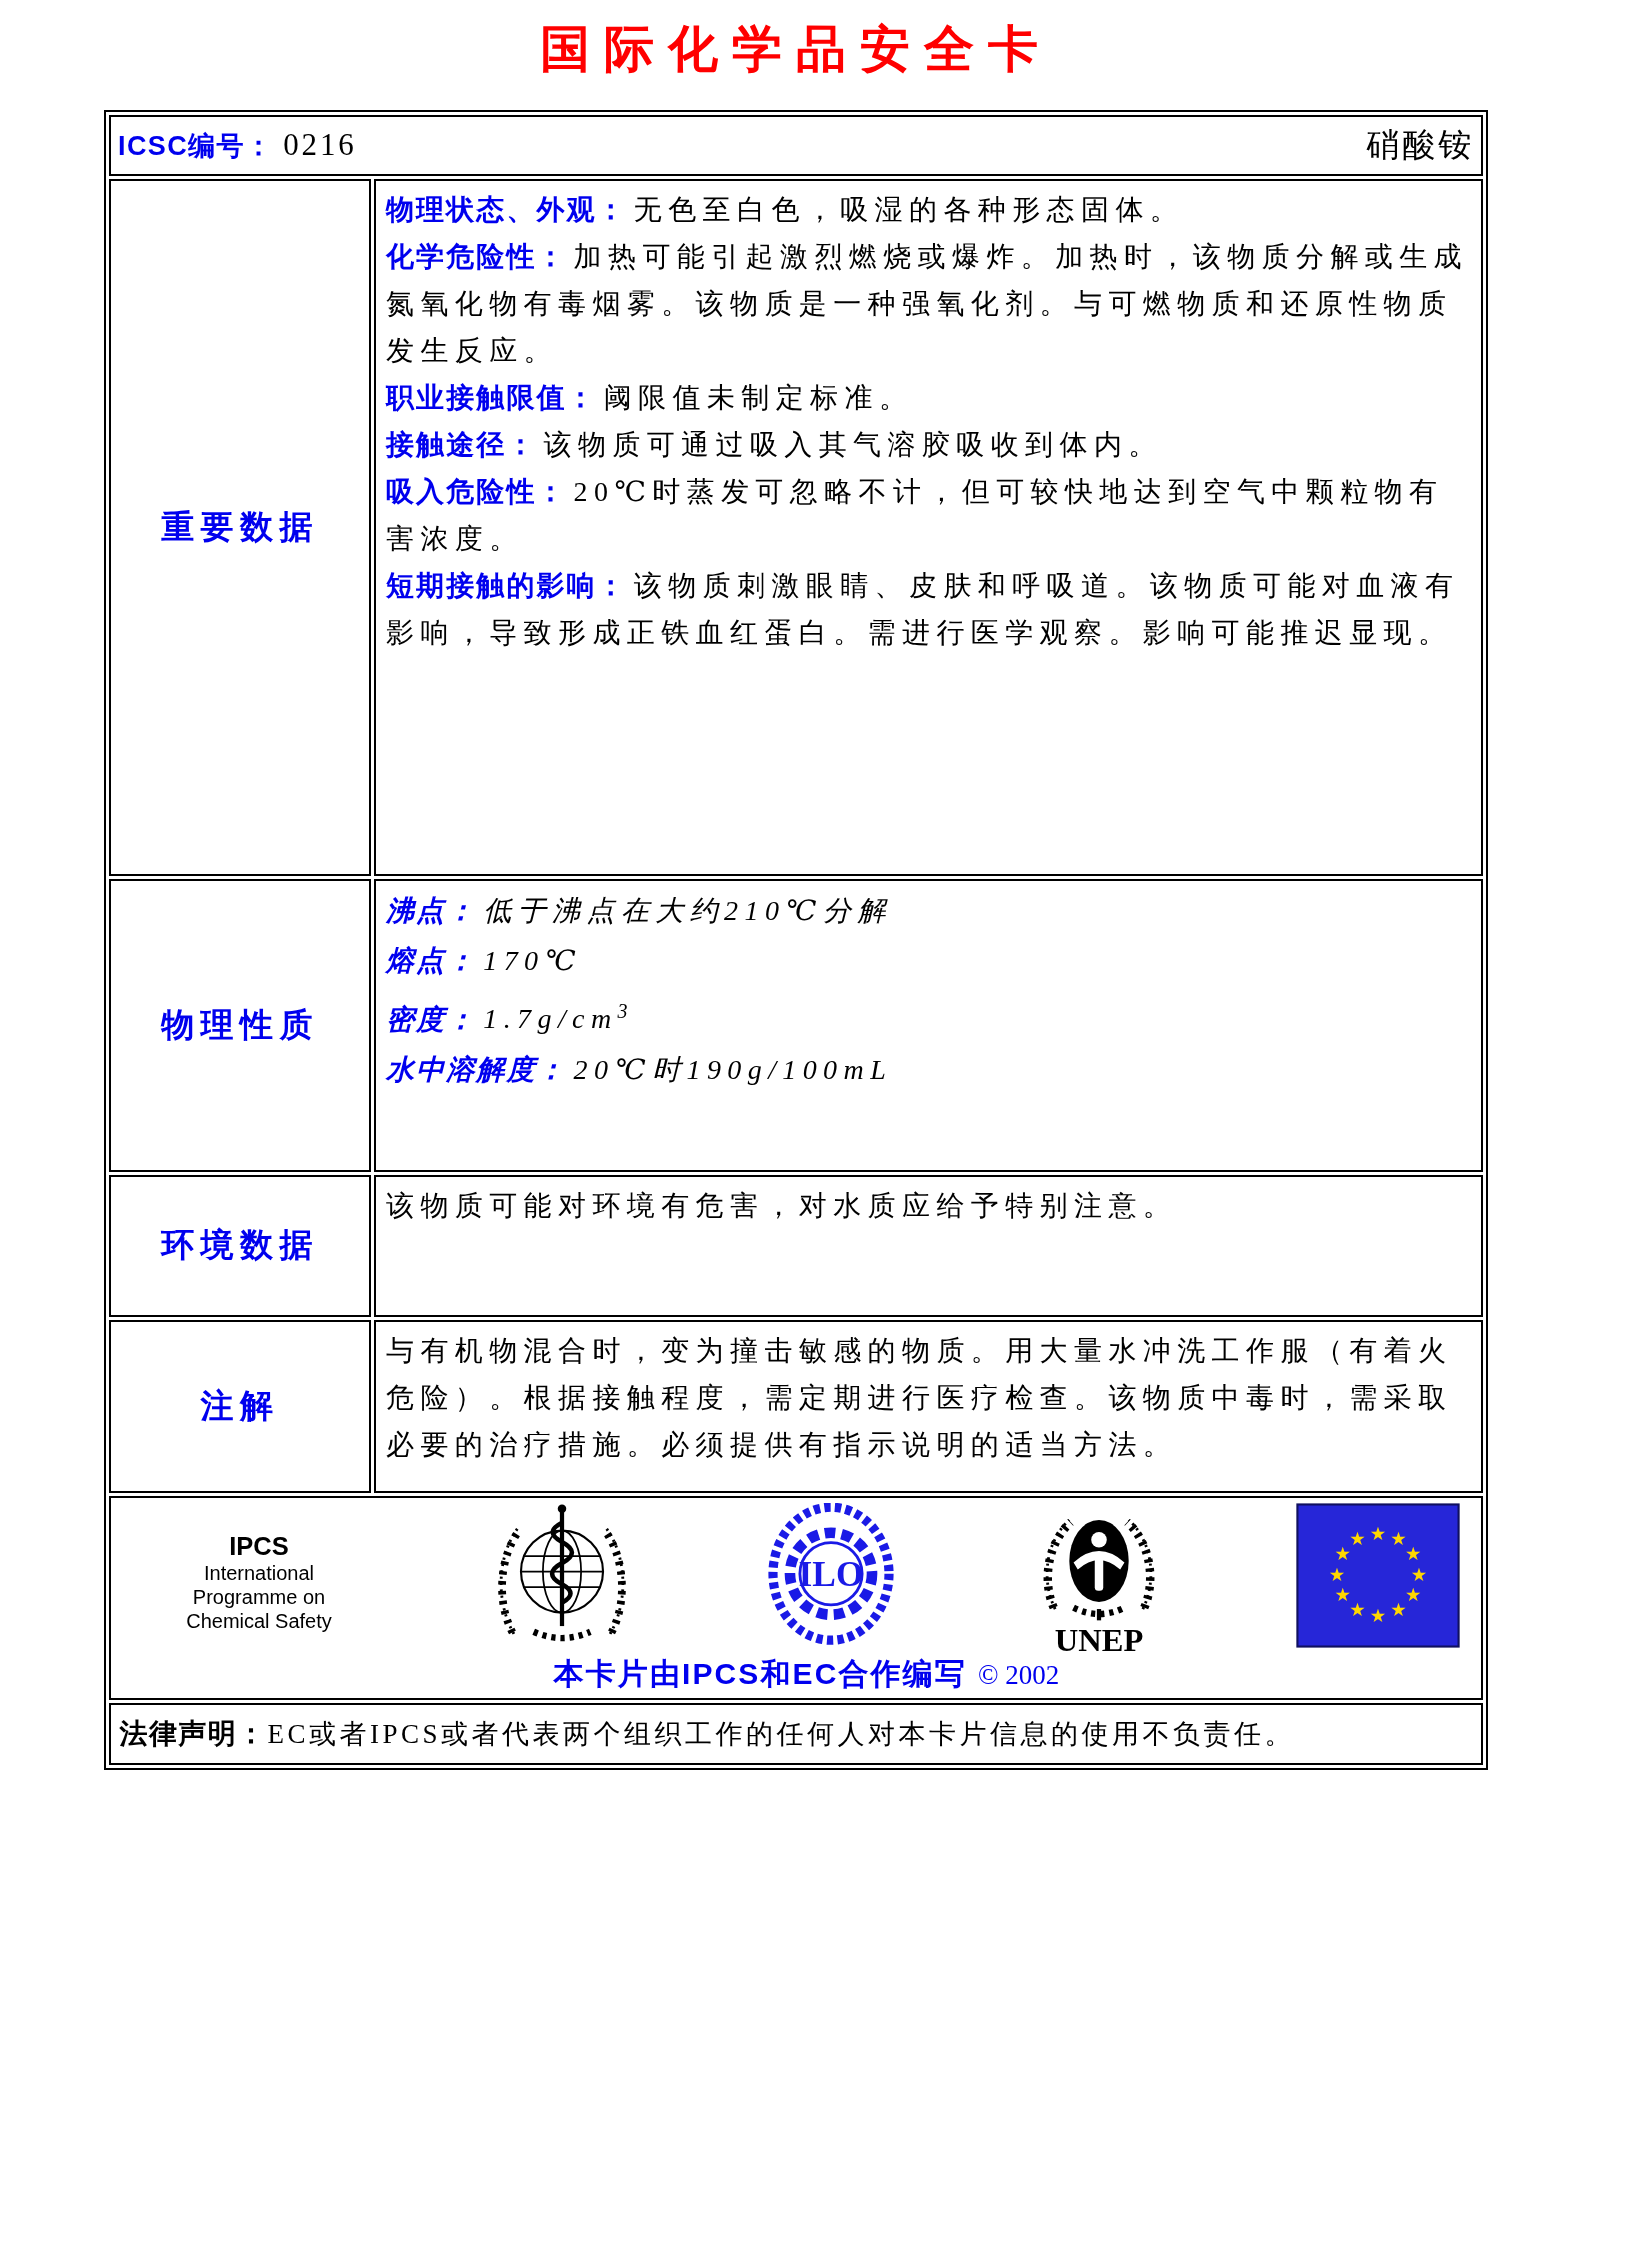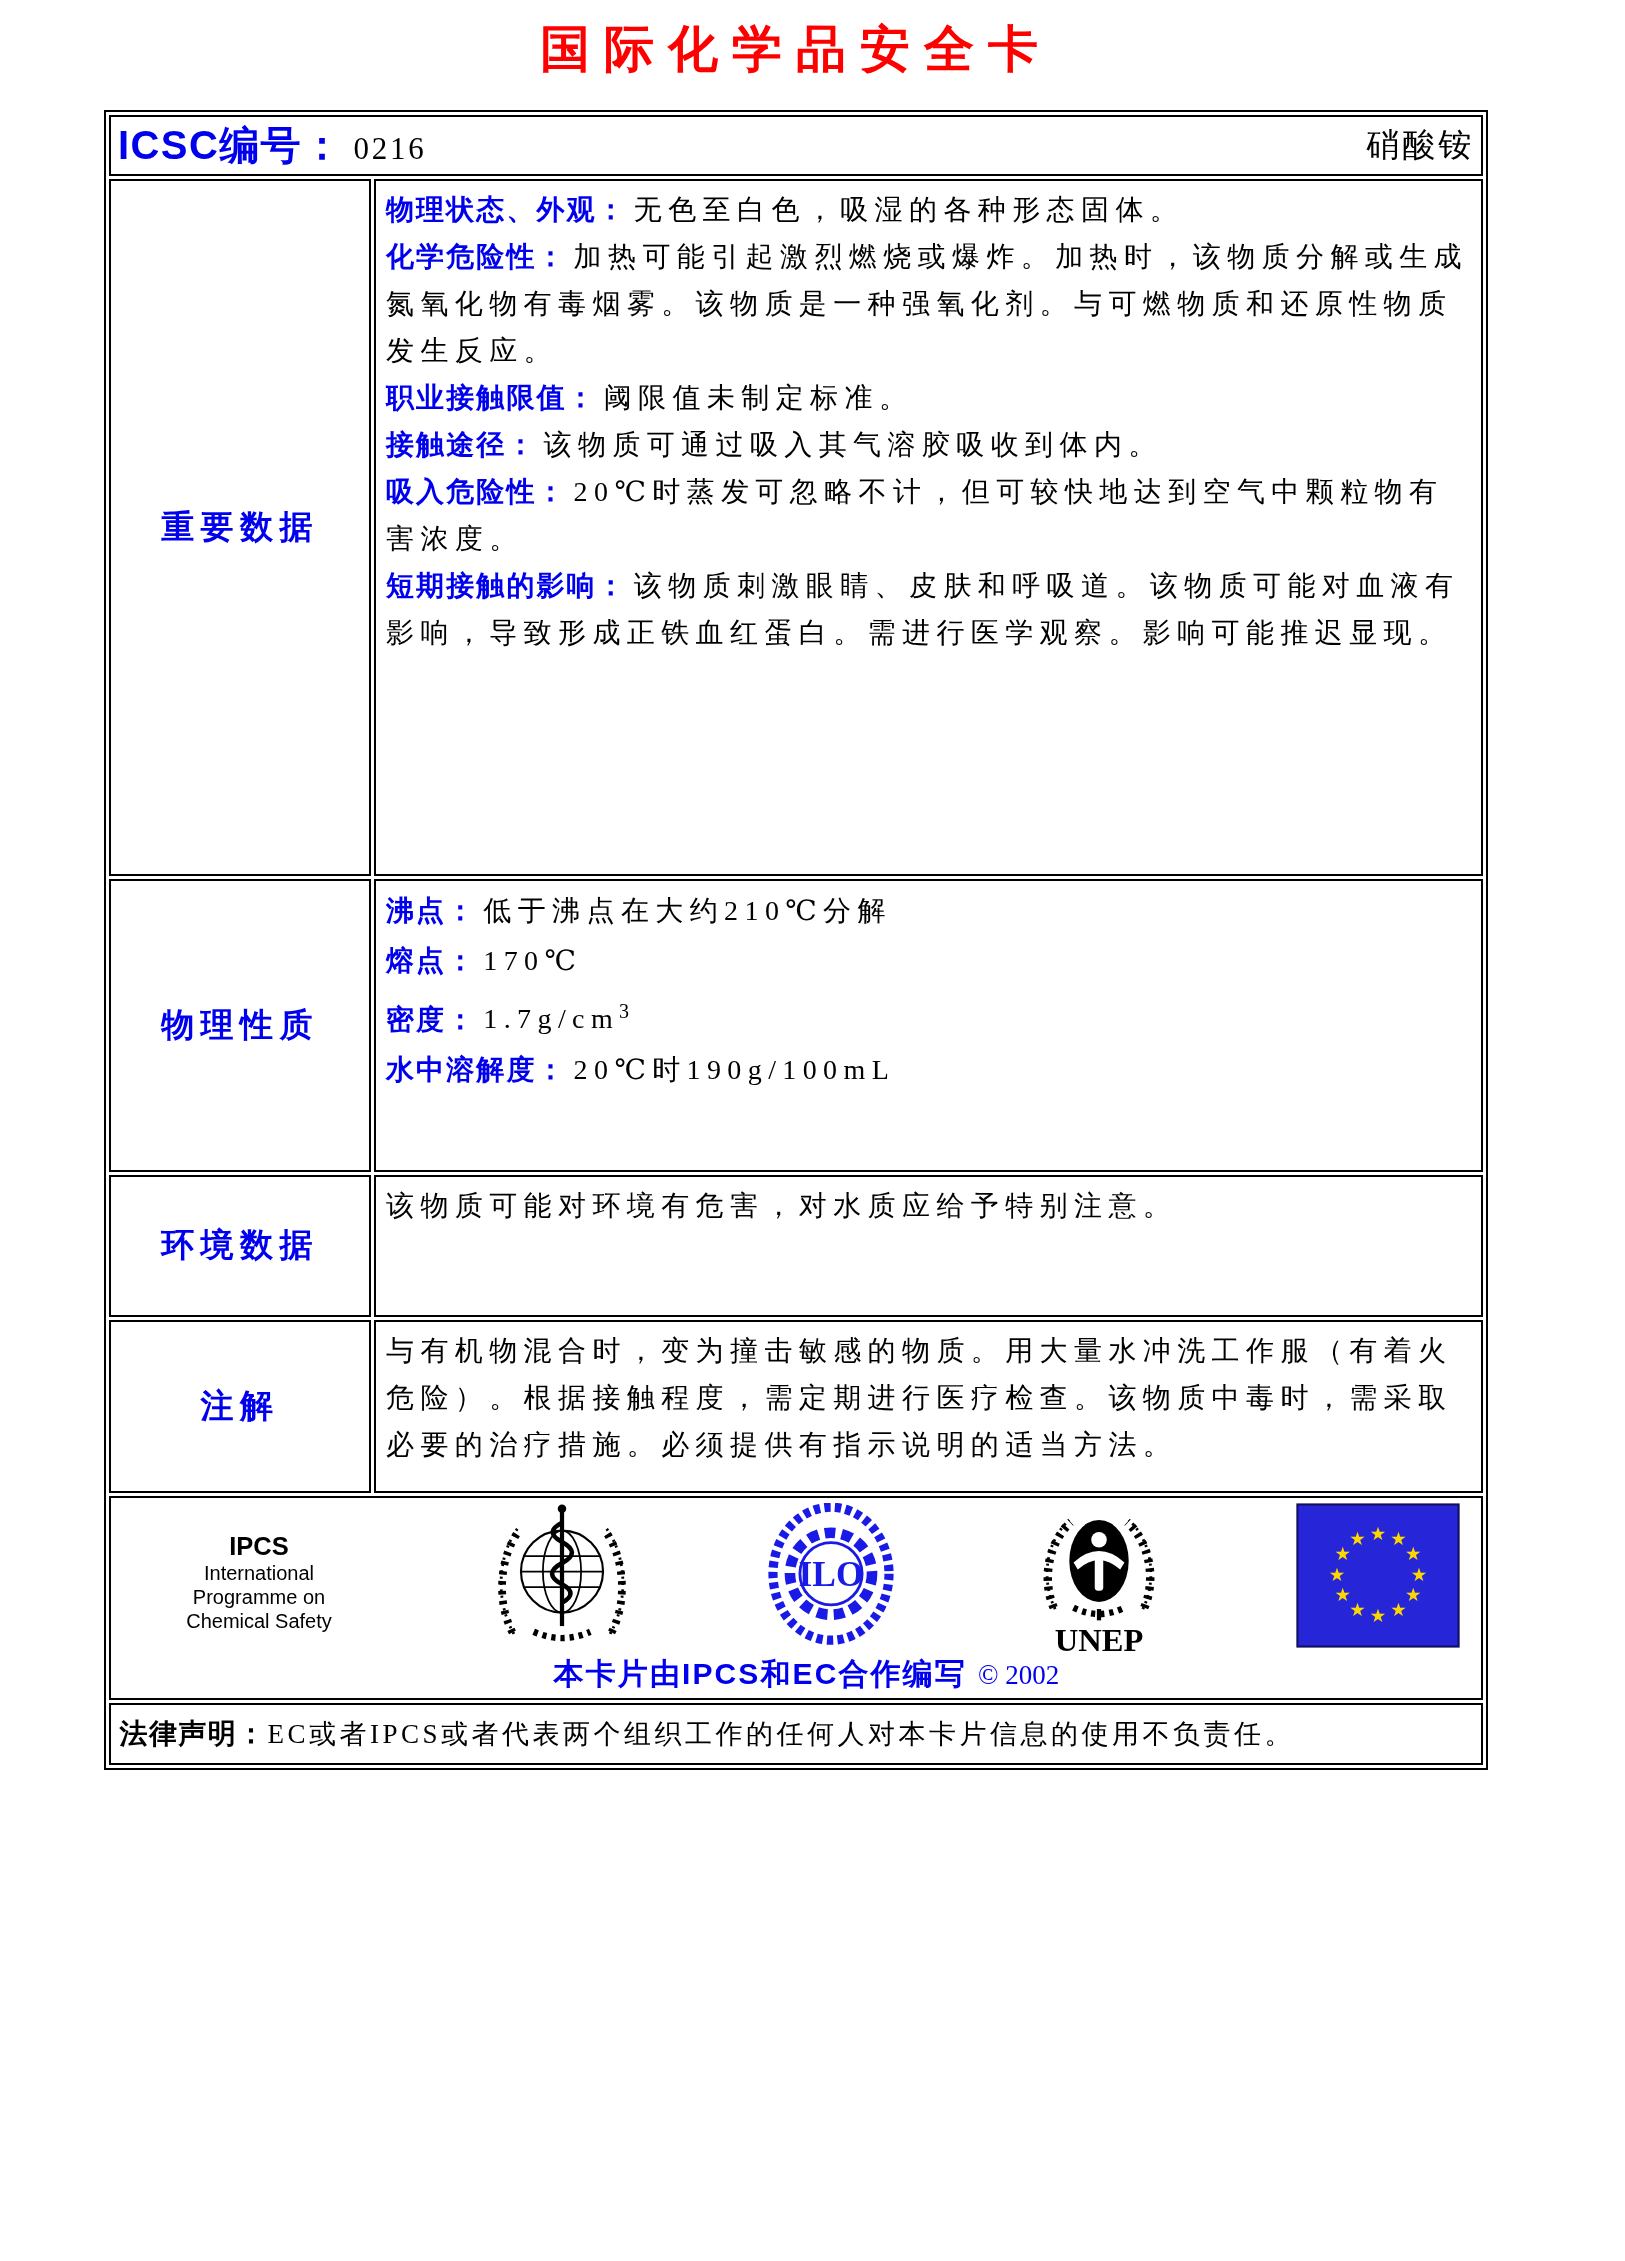--- a/index.html
+++ b/index.html
@@ -21,37 +21,37 @@
     font-size:50px;letter-spacing:14px;color:var(--red);
   }
   table.card{
     margin-left:104px;margin-top:27px;width:1384px;
     border:2.8px solid #000;border-collapse:separate;border-spacing:3.5px;
     background:#fff;
   }
   td{border:2.1px solid #000;background:#fff;}
   td.headcell{height:61px;padding:0 7px;vertical-align:middle;}
   .headflex{display:flex;justify-content:space-between;align-items:center;}
-  .hlbl{font-family:var(--sans);font-weight:bold;color:var(--blue);font-size:40px;letter-spacing:1.4px;}
+  .hlbl{font-family:var(--sans);font-weight:bold;color:var(--blue);font-size:27px;letter-spacing:1.4px;}
   .hnum{font-family:var(--serif);font-size:31px;margin-left:10px;letter-spacing:2.8px;}
   .hname{font-family:var(--serif);font-size:33px;letter-spacing:2.8px;}
   td.rowlbl{
     width:262px;text-align:center;vertical-align:middle;
     font-family:var(--sans);font-weight:bold;color:var(--blue);
     font-size:33px;letter-spacing:6.4px;
   }
   td.content{
     vertical-align:top;padding:5.7px 8.5px 5.7px 10px;
     font-size:28px;line-height:47px;letter-spacing:6.4px;
   }
   .blbl{
     font-family:var(--sans);font-weight:bold;color:var(--blue);
     letter-spacing:2.1px;margin-right:7px;
   }
-  .pline{line-height:50px;}
+  .pline{line-height:50px;font-style:italic;}
   .sup{vertical-align:super;font-size:20px;letter-spacing:0;}
   td.logocell{height:185px;padding:5.7px 21px 2.8px 42px;vertical-align:top;}
   .logorow{display:flex;align-items:flex-start;justify-content:space-between;height:145px;text-align:center;}
   .ipcsblock{font-family:var(--sans);padding-top:28px;width:212px;}
   .ipcsblock .acr{font-weight:bold;font-size:25.5px;line-height:30px;}
   .ipcsblock .ln{font-size:20px;line-height:24px;}
   .copyline{text-align:center;margin-top:5.7px;}
   .copytext{font-family:var(--sans);font-weight:bold;color:var(--blue);font-size:30px;letter-spacing:2.1px;}
   .copyyear{font-family:var(--serif);color:var(--blue);font-size:27px;margin-left:11.3px;}
   td.legalcell{height:62px;padding:4.2px 8.5px;vertical-align:middle;font-size:27px;letter-spacing:3.5px;}

